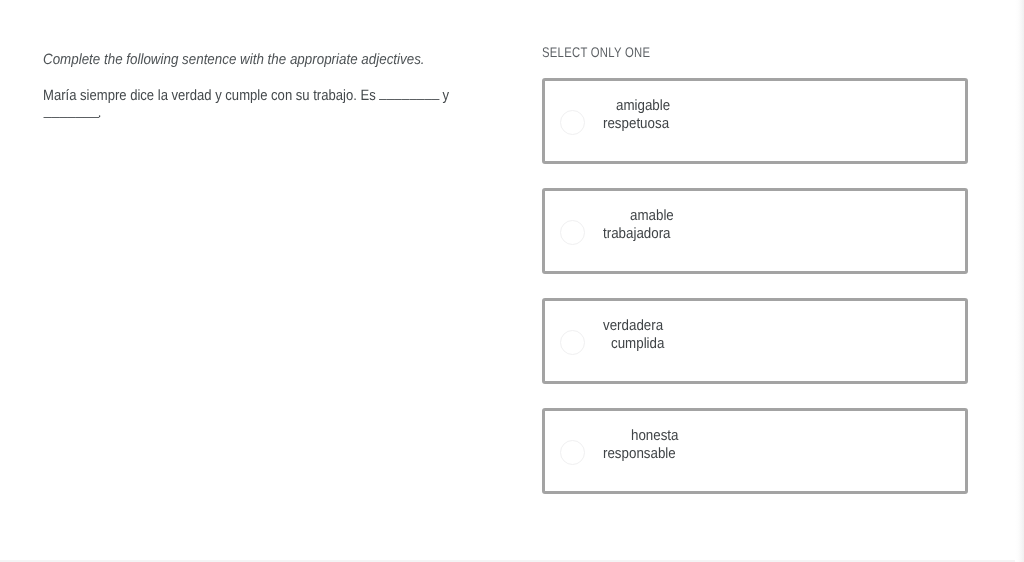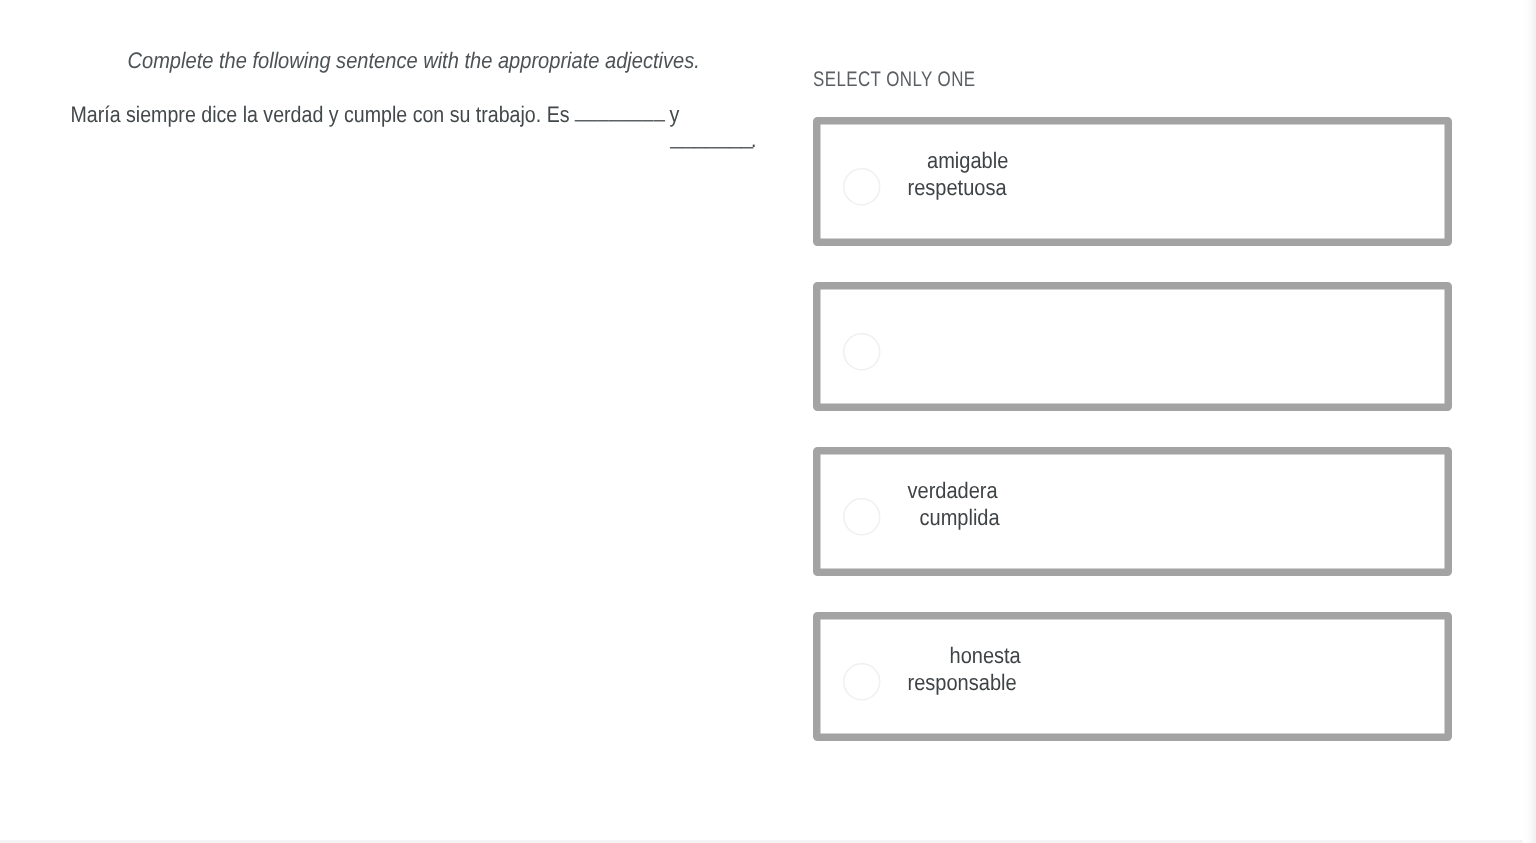--- a/index.html
+++ b/index.html
@@ -16,21 +16,21 @@
   .page { position:relative; width:1024px; height:562px; background:#fff; overflow:hidden;
     transform:translateZ(0); will-change:transform; }
   .content { position:absolute; left:0; top:0; width:1009px; height:560px; background:#fff; }
   .bottom-rule { position:absolute; left:0; top:560px; width:1016px; height:2px; background:#f4f4f5; }
   .right-edge { position:absolute; left:1015px; top:0; width:9px; height:562px;
     background:linear-gradient(to right,#ffffff 0%,#fdfdfd 35%,#f8f8f8 65%,#f0f0f0 100%); }
 
   .scx { display:inline-block; transform-origin:left top; }
 
   
-  .prompt { position:absolute; left:43px; top:31px; width:470px;text-align:right; }
+  .prompt { position:absolute; left:43px; top:50px; width:470px; }
   .prompt-italic {
     font-style:italic; font-size:15px; color:#4d5255; margin:0;
     line-height:20px; white-space:nowrap;
   }
   .prompt-italic .scx { transform:scaleX(0.892); }
   .prompt-body { font-size:15px; color:#43484b; margin:0; position:absolute; left:0; top:37px; width:470px; }
   .prompt-body .l { display:block; line-height:18px; white-space:nowrap; }
   .prompt-body .l2 { position:relative; top:-1px; }
   .prompt-body .scx { transform:scaleX(0.8713); }
   .blank { position:relative; top:-3px; left:0px; letter-spacing:0.28px; margin-right:-0.8px; display:inline-block; color:#55595c; }
@@ -40,21 +40,21 @@
   .options { position:absolute; left:542px; top:0; width:426px; height:562px;text-align:right; }
   .options-title {
     position:absolute; left:0px; top:45px; font-size:14px; color:#5b5f63;
     line-height:14px; white-space:nowrap; letter-spacing:0.35px;
   }
   .options-title .scx { transform:scaleX(0.806); }
   .option-list { position:absolute; left:0; top:78px; width:426px; }
   .option-card {
     position:relative; box-sizing:border-box;
     width:426px; height:86px;
-    border:5px solid #a3a3a3; border-radius:3px;
+    border:3px solid #a3a3a3; border-radius:3px;
     background:#fff; margin-bottom:24px; cursor:pointer;
   }
   .option-card:last-child { margin-bottom:0;padding-left:24px; }
   .radio {
     position:absolute; left:15px; top:29px; width:25px; height:25px;
     box-sizing:border-box; cursor:pointer;
     border:1px solid #f0f0f1; border-radius:50%; background:#fff;
   }
   .option-text { position:absolute; left:58px; top:16px; font-size:15px; color:#3f4346; }
   .option-text .l { display:block; line-height:18px; white-space:nowrap; }
@@ -79,20 +79,24 @@
       <div class="option-list" id="option-list">
           <div class="option-card">
             <span class="radio"></span>
             <span class="option-text">
               <span class="l"><span class="scx">amigable</span></span>
               <span class="l"><span class="scx">respetuosa</span></span>
             </span>
           </div>
           <div class="option-card">
             <span class="radio"></span>
+            <span class="option-text">
+              <span class="l"><span class="scx">amable</span></span>
+              <span class="l"><span class="scx">trabajadora</span></span>
+            </span>
           </div>
           <div class="option-card">
             <span class="radio"></span>
             <span class="option-text">
               <span class="l"><span class="scx">verdadera</span></span>
               <span class="l"><span class="scx">cumplida</span></span>
             </span>
           </div>
           <div class="option-card">
             <span class="radio"></span>

